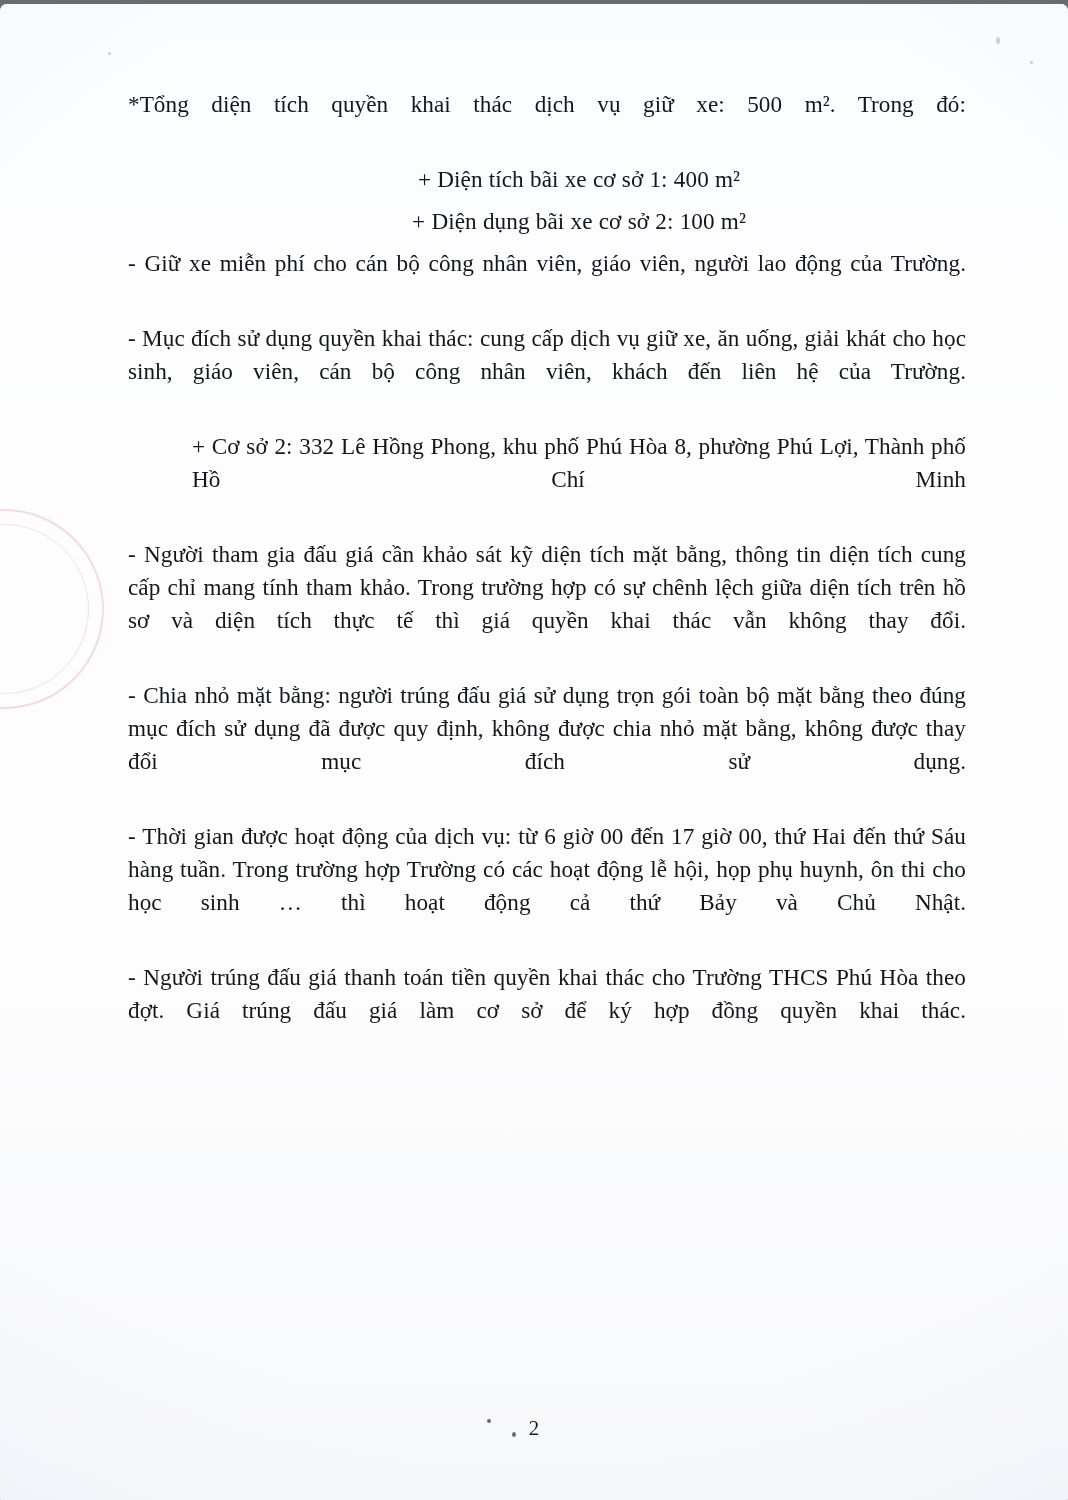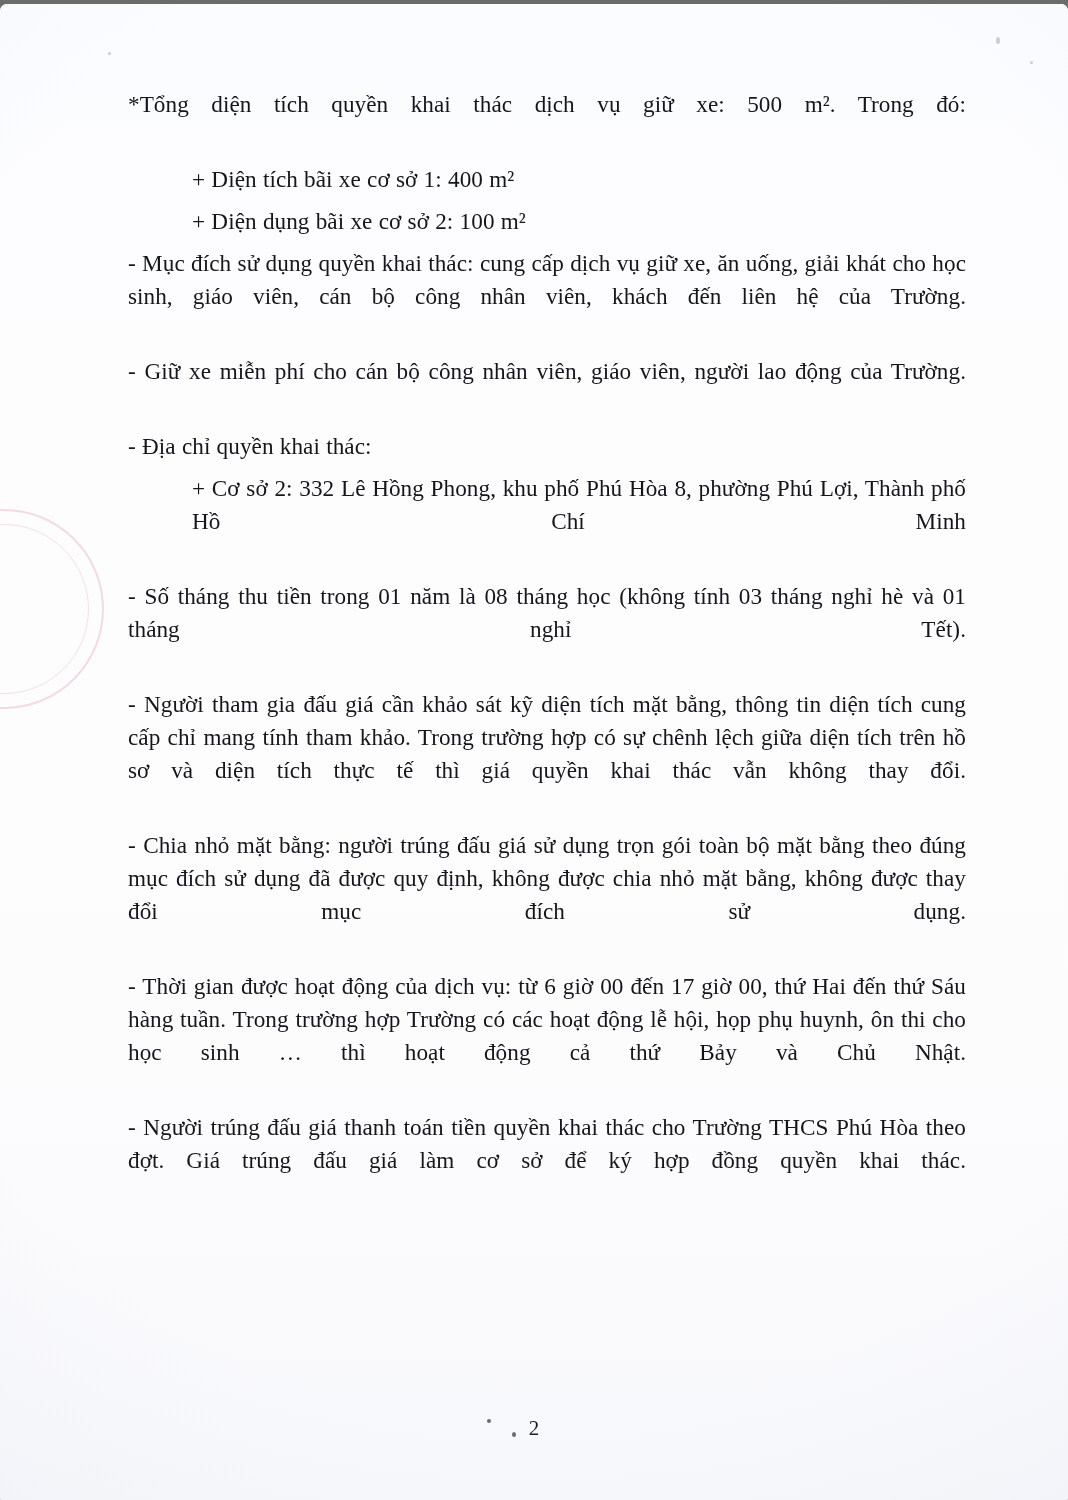--- a/index.html
+++ b/index.html
@@ -93,21 +93,21 @@
   }
 
   
   .para::after {
     content: "";
     display: inline-block;
     width: 100%;
   }
 
   .para.nojust {
-    text-align: left;
+    text-align: center;
   }
   .para.nojust::after { display: none; }
 
   .para.indent {
     margin-left: 64px;
     width: 774px;
   }
 
   .footer-num {
     position: absolute;
@@ -143,31 +143,29 @@
   <div class="scan-speck" style="left:108px; top:48px; width:3px; height:3px;"></div>
 
   <div class="content">
 
     <p class="para">*Tổng diện tích quyền khai thác dịch vụ giữ xe: 500 m². Trong đó:</p>
 
     <p class="para indent nojust">+ Diện tích bãi xe cơ sở 1: 400 m²</p>
 
     <p class="para indent nojust">+ Diện dụng bãi xe cơ sở 2: 100 m²</p>
 
+    <p class="para">- Giữ xe miễn phí cho cán bộ công nhân viên, giáo viên, người lao động của Trường.</p>
+
     <p class="para">- Mục đích sử dụng quyền khai thác: cung cấp dịch vụ giữ xe, ăn uống, giải khát cho học sinh, giáo viên, cán bộ công nhân viên, khách đến liên hệ của Trường.</p>
 
-    <p class="para">- Giữ xe miễn phí cho cán bộ công nhân viên, giáo viên, người lao động của Trường.</p>
-
-    <p class="para nojust">- Địa chỉ quyền khai thác:</p>
 
 
     <p class="para indent">+ Cơ sở 2: 332 Lê Hồng Phong, khu phố Phú Hòa 8, phường Phú Lợi, Thành phố Hồ Chí Minh</p>
 
 
-    <p class="para">- Số tháng thu tiền trong 01 năm là 08 tháng học (không tính 03 tháng nghỉ hè và 01 tháng nghỉ Tết).</p>
 
     <p class="para">- Người tham gia đấu giá cần khảo sát kỹ diện tích mặt bằng, thông tin diện tích cung cấp chỉ mang tính tham khảo. Trong trường hợp có sự chênh lệch giữa diện tích trên hồ sơ và diện tích thực tế thì giá quyền khai thác vẫn không thay đổi.</p>
 
     <p class="para">- Chia nhỏ mặt bằng: người trúng đấu giá sử dụng trọn gói toàn bộ mặt bằng theo đúng mục đích sử dụng đã được quy định, không được chia nhỏ mặt bằng, không được thay đổi mục đích sử dụng.</p>
 
     <p class="para">- Thời gian được hoạt động của dịch vụ: từ 6 giờ 00 đến 17 giờ 00, thứ Hai đến thứ Sáu hàng tuần. Trong trường hợp Trường có các hoạt động lễ hội, họp phụ huynh, ôn thi cho học sinh … thì hoạt động cả thứ Bảy và Chủ Nhật.</p>
 
 
     <p class="para">- Người trúng đấu giá thanh toán tiền quyền khai thác cho Trường THCS Phú Hòa theo đợt. Giá trúng đấu giá làm cơ sở để ký hợp đồng quyền khai thác.</p>
 

